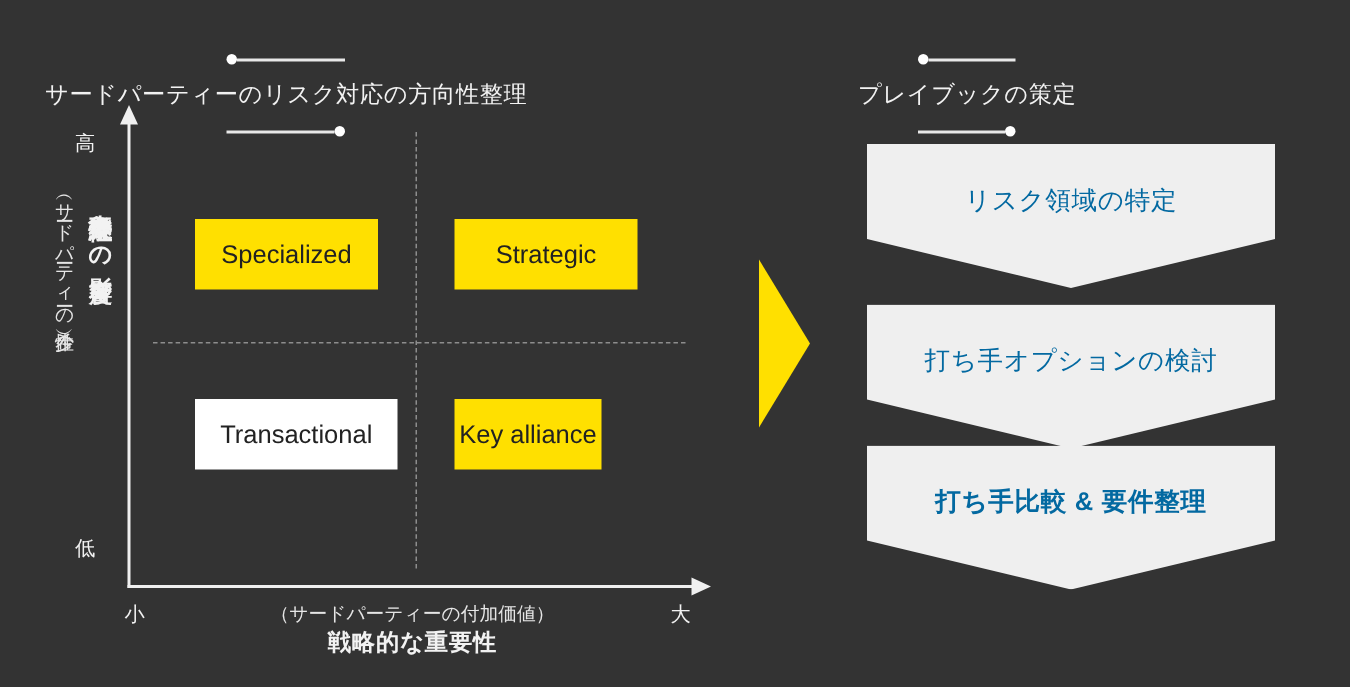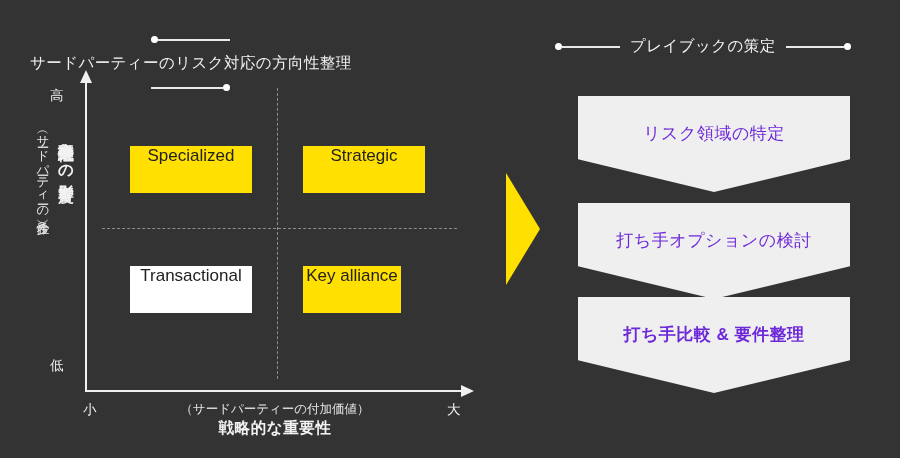--- a/index.html
+++ b/index.html
@@ -50,21 +50,21 @@
     height: 2px;
     background: #e8e8e8;
     flex: none;
   }
   .deco-left .rule { width: 72px; }
   .deco-right .rule { width: 72px; }
   .deco-left-short .rule { width: 58px; }
   .deco-right-short .rule { width: 58px; }
 
   #title-left { left: 30px; top: 36px; flex-direction: column; }
-  #title-right { left: 555px; top: 36px; }
+  #title-right { left: 572px; top: 36px; flex-direction: column; }
 
   
   .axis-line {
     position: absolute;
     background: #f0f0f0;
   }
   #y-axis {
     left: 85px;
     top: 82px;
     width: 2px;
@@ -164,32 +164,32 @@
   #x-label-sub {
     font-size: 12.5px;
     color: #e6e6e6;
     margin-top: 4px;
   }
 
   
   .quad-box {
     position: absolute;
     display: flex;
-    align-items: flex-start;
+    align-items: center;
     justify-content: center;
     font-size: 17px;
     color: #222222;
     box-sizing: border-box;
   }
   .quad-yellow { background: #FFE000; }
   .quad-white  { background: #FFFFFF; }
 
   #box-specialized   { left: 130px; top: 146px; width: 122px; height: 47px; }
   #box-strategic     { left: 303px; top: 146px; width: 122px; height: 47px; }
-  #box-transactional { left: 130px; top: 266px; width: 122px; height: 47px; }
+  #box-transactional { left: 130px; top: 266px; width: 135px; height: 47px; }
   #box-keyalliance   { left: 303px; top: 266px; width: 98px; height: 47px; }
 
   
   #flow-arrow {
     position: absolute;
     left: 506px;
     top: 173px;
     width: 0;
     height: 0;
     border-top: 56px solid transparent;
@@ -206,21 +206,21 @@
     background: #EFEFEF;
     display: flex;
     align-items: flex-start;
     justify-content: center;
     box-sizing: border-box;
     padding-top: 26px;
     clip-path: polygon(0 0, 100% 0, 100% 66%, 50% 100%, 0 66%);
   }
   .chevron-text {
     font-size: 17px;
-    color: #6d28d9;
+    color: #0369a1;
     letter-spacing: 0.5px;
   }
   #chevron-1 { top: 96px; }
   #chevron-2 { top: 203px; text-align: right; }
   #chevron-3 { top: 297px; font-weight: bold; }
 </style>
 </head>
 <body>
 
 <div class="canvas">

